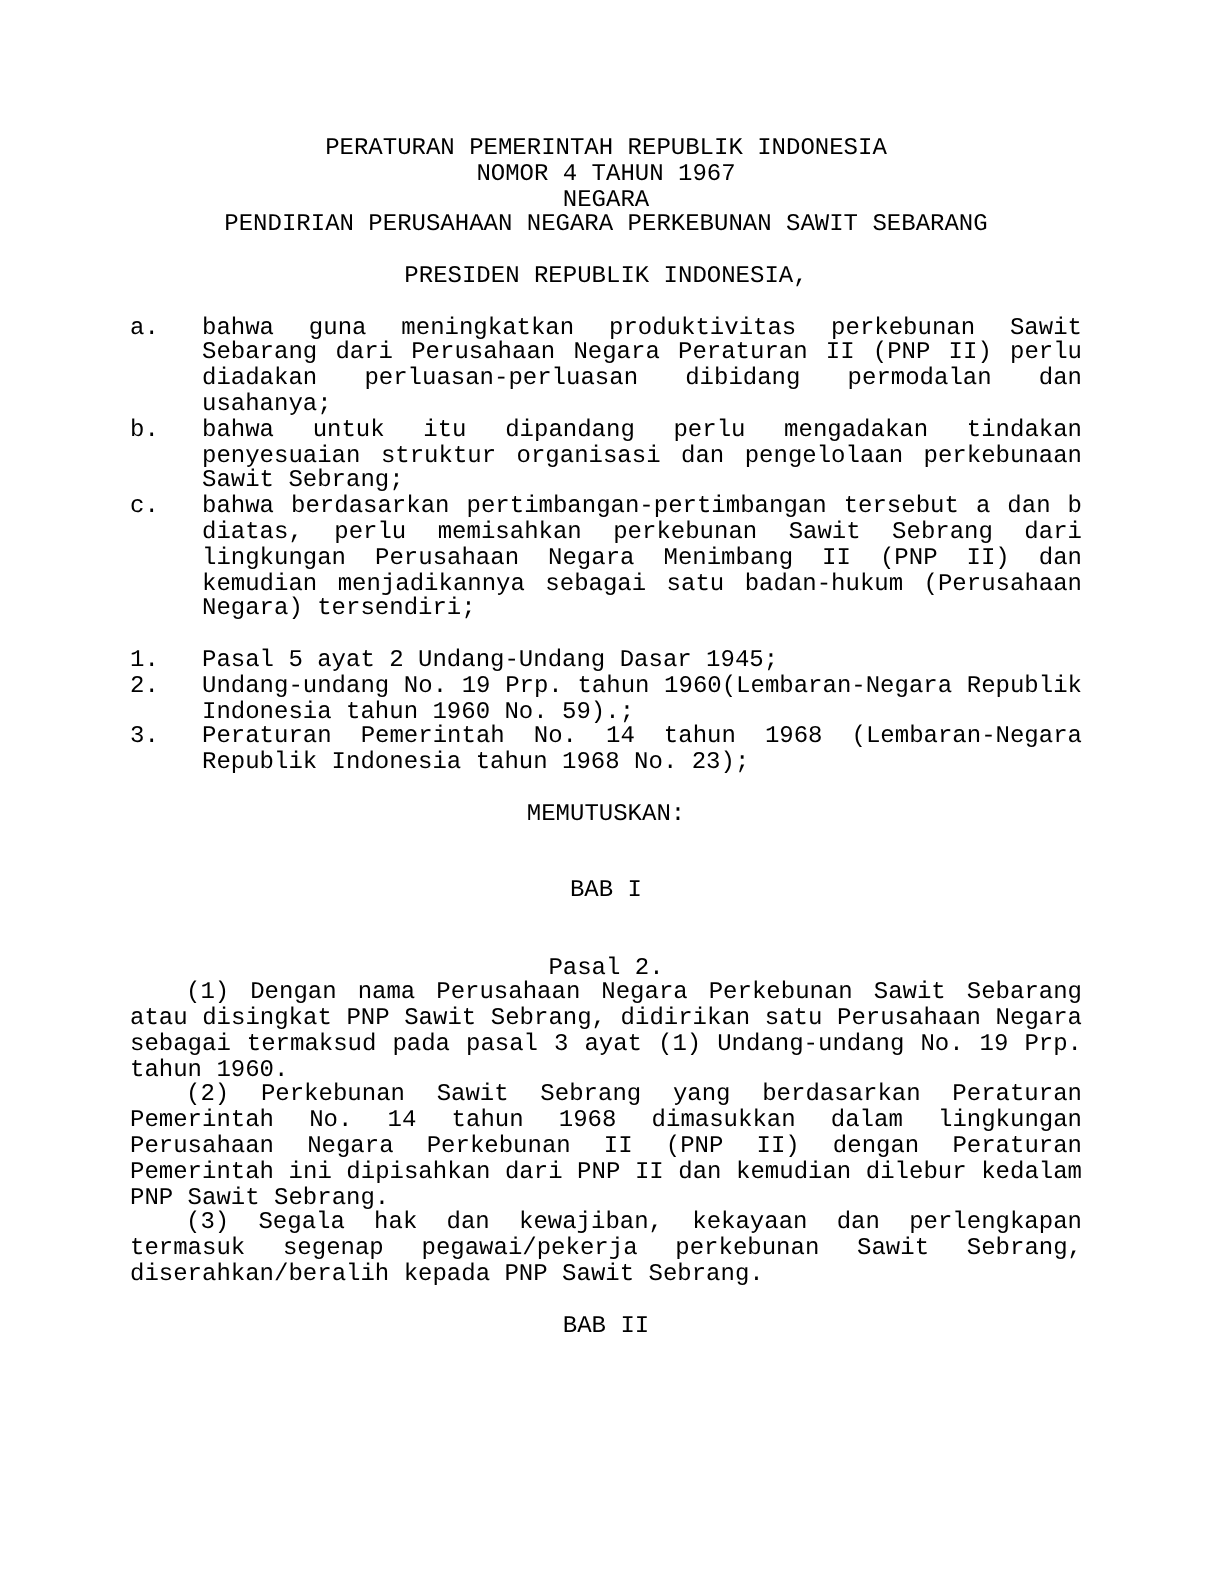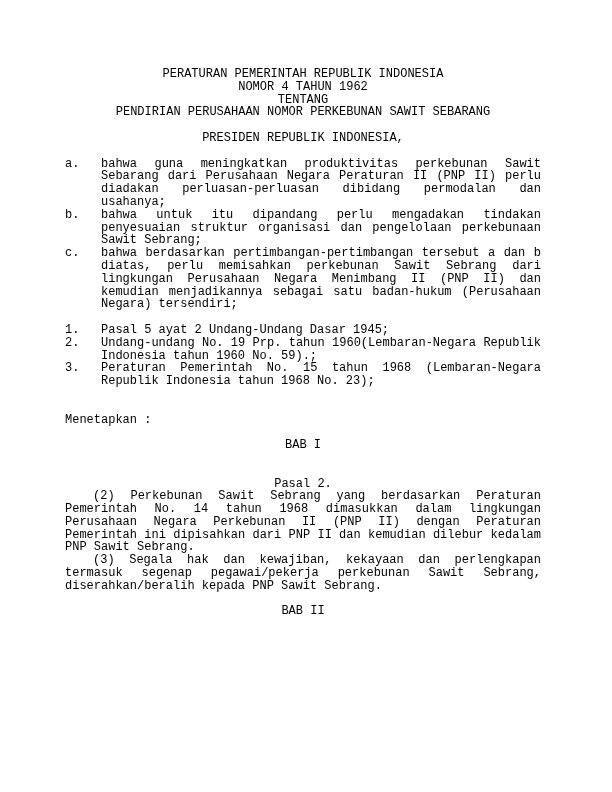--- a/index.html
+++ b/index.html
@@ -38,23 +38,23 @@
     text-align: justify;
   }
 </style>
 </head>
 <body>
 
 <div class="page">
 
   <div class="center">
     <div>PERATURAN PEMERINTAH REPUBLIK INDONESIA</div>
-    <div>NOMOR 4 TAHUN 1962</div>
-    <div>TENTANG</div>
-    <div>PENDIRIAN PERUSAHAAN NOMOR PERKEBUNAN SAWIT SEBARANG</div>
+    <div>NOMOR 4 TAHUN 1967</div>
+    <div>NEGARA</div>
+    <div>PENDIRIAN PERUSAHAAN NEGARA PERKEBUNAN SAWIT SEBARANG</div>
   </div>
 
   <div class="gap"></div>
 
   <div class="center">PRESIDEN REPUBLIK INDONESIA,</div>
 
   <div class="gap"></div>
 
   <div class="hang">
     <span class="hang-label">a.</span>
@@ -74,37 +74,38 @@
   <div class="hang">
     <span class="hang-label">1.</span>
     <span>Pasal 5 ayat 2 Undang-Undang Dasar 1945;</span>
   </div>
   <div class="hang">
     <span class="hang-label">2.</span>
     <span>Undang-undang No. 19 Prp. tahun 1960(Lembaran-Negara Republik Indonesia tahun 1960 No. 59).;</span>
   </div>
   <div class="hang">
     <span class="hang-label">3.</span>
-    <span>Peraturan Pemerintah No. 15 tahun 1968 (Lembaran-Negara Republik Indonesia tahun 1968 No. 23);</span>
+    <span>Peraturan Pemerintah No. 14 tahun 1968 (Lembaran-Negara Republik Indonesia tahun 1968 No. 23);</span>
   </div>
 
   <div class="gap"></div>
 
+  <div class="center">MEMUTUSKAN:</div>
 
   <div class="gap"></div>
 
-  <div>Menetapkan :</div>
 
   <div class="gap"></div>
 
   <div class="center">BAB I</div>
   <div class="gap"></div>
   <div class="gap"></div>
   <div class="center">Pasal 2.</div>
 
+  <div class="para-indent">(1) Dengan nama Perusahaan Negara Perkebunan Sawit Sebarang atau disingkat PNP Sawit Sebrang, didirikan satu Perusahaan Negara sebagai termaksud pada pasal 3 ayat (1) Undang-undang No. 19 Prp. tahun 1960.</div>
   <div class="para-indent">(2) Perkebunan Sawit Sebrang yang berdasarkan Peraturan Pemerintah No. 14 tahun 1968 dimasukkan dalam lingkungan Perusahaan Negara Perkebunan II (PNP II) dengan Peraturan Pemerintah ini dipisahkan dari PNP II dan kemudian dilebur kedalam PNP Sawit Sebrang.</div>
   <div class="para-indent">(3) Segala hak dan kewajiban, kekayaan dan perlengkapan termasuk segenap pegawai/pekerja perkebunan Sawit Sebrang, diserahkan/beralih kepada PNP Sawit Sebrang.</div>
 
   <div class="gap"></div>
 
   <div class="center">BAB II</div>
 
 </div>
 
 </body></html>

